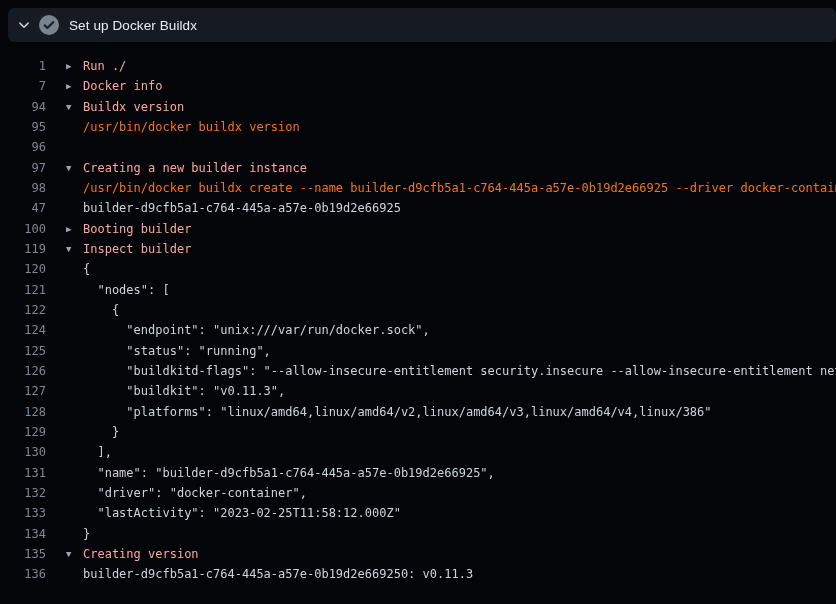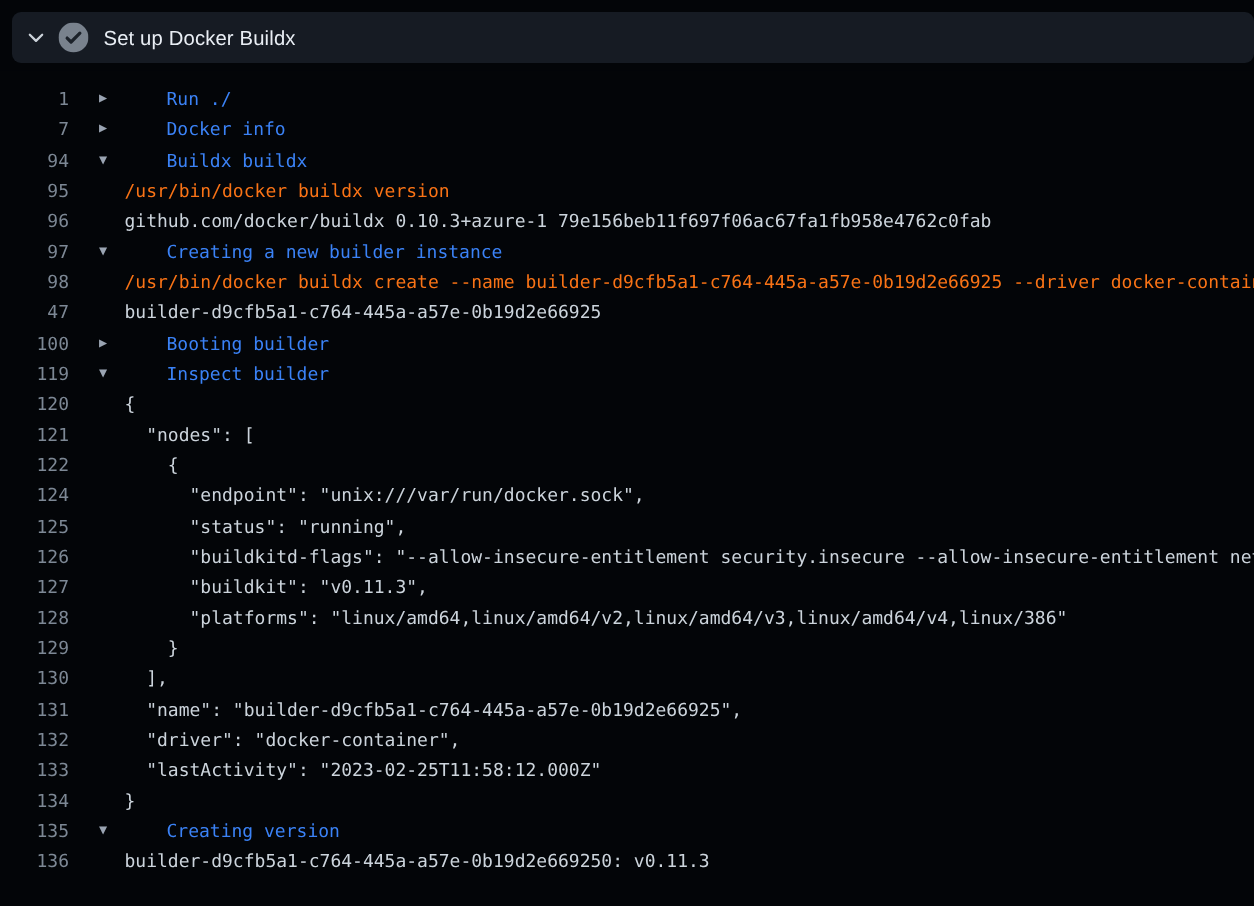--- a/index.html
+++ b/index.html
@@ -81,21 +81,21 @@
     margin-left: 20px;
     flex: none;
     font-size: 9px;
     color: #9aa4b2;
     display: inline-flex;
     align-items: center;
   }
   .text { white-space: pre; }
   .text.cmd { color: #f97316; }
   .text.out { color: #ccd4dc; }
-  .text.grp { color: #3b82f6; margin-left: 28px; }
+  .text.grp { color: #fca5a5; }
 </style>
 </head>
 <body>
 
 <div class="step-header">
   <span class="chev">
     <svg width="12" height="12" viewBox="0 0 16 16">
       <path d="M2.5 5.5l5.5 5.5 5.5-5.5" stroke="#ccd3da" stroke-width="2" fill="none" stroke-linecap="round" stroke-linejoin="round"></path>
     </svg>
   </span>
@@ -105,23 +105,23 @@
       <path d="M4.6 8.3l2.1 2.1 4.7-4.7" stroke="#1b2129" stroke-width="1.7" fill="none" stroke-linecap="round" stroke-linejoin="round"></path>
     </svg>
   </span>
   <span class="step-title">Set up Docker Buildx</span>
 </div>
 
 <div class="log">
   <div id="log-lines">
       <div class="log-line"><span class="num">1</span><span class="marker">▶</span><span class="text grp">Run ./</span></div>
       <div class="log-line"><span class="num">7</span><span class="marker">▶</span><span class="text grp">Docker info</span></div>
-      <div class="log-line"><span class="num">94</span><span class="marker">▼</span><span class="text grp">Buildx buildx</span></div>
+      <div class="log-line"><span class="num">94</span><span class="marker">▼</span><span class="text grp">Buildx version</span></div>
       <div class="log-line"><span class="num">95</span><span class="marker"></span><span class="text cmd">/usr/bin/docker buildx version</span></div>
-      <div class="log-line"><span class="num">96</span><span class="marker"></span><span class="text out">github.com/docker/buildx 0.10.3+azure-1 79e156beb11f697f06ac67fa1fb958e4762c0fab</span></div>
+      <div class="log-line"><span class="num">96</span><span class="marker"></span></div>
       <div class="log-line"><span class="num">97</span><span class="marker">▼</span><span class="text grp">Creating a new builder instance</span></div>
       <div class="log-line"><span class="num">98</span><span class="marker"></span><span class="text cmd">/usr/bin/docker buildx create --name builder-d9cfb5a1-c764-445a-a57e-0b19d2e66925 --driver docker-container</span></div>
       <div class="log-line"><span class="num">47</span><span class="marker"></span><span class="text out">builder-d9cfb5a1-c764-445a-a57e-0b19d2e66925</span></div>
       <div class="log-line"><span class="num">100</span><span class="marker">▶</span><span class="text grp">Booting builder</span></div>
       <div class="log-line"><span class="num">119</span><span class="marker">▼</span><span class="text grp">Inspect builder</span></div>
       <div class="log-line"><span class="num">120</span><span class="marker"></span><span class="text out">{</span></div>
       <div class="log-line"><span class="num">121</span><span class="marker"></span><span class="text out">  "nodes": [</span></div>
       <div class="log-line"><span class="num">122</span><span class="marker"></span><span class="text out">    {</span></div>
       <div class="log-line"><span class="num">124</span><span class="marker"></span><span class="text out">      "endpoint": "unix:///var/run/docker.sock",</span></div>
       <div class="log-line"><span class="num">125</span><span class="marker"></span><span class="text out">      "status": "running",</span></div>

